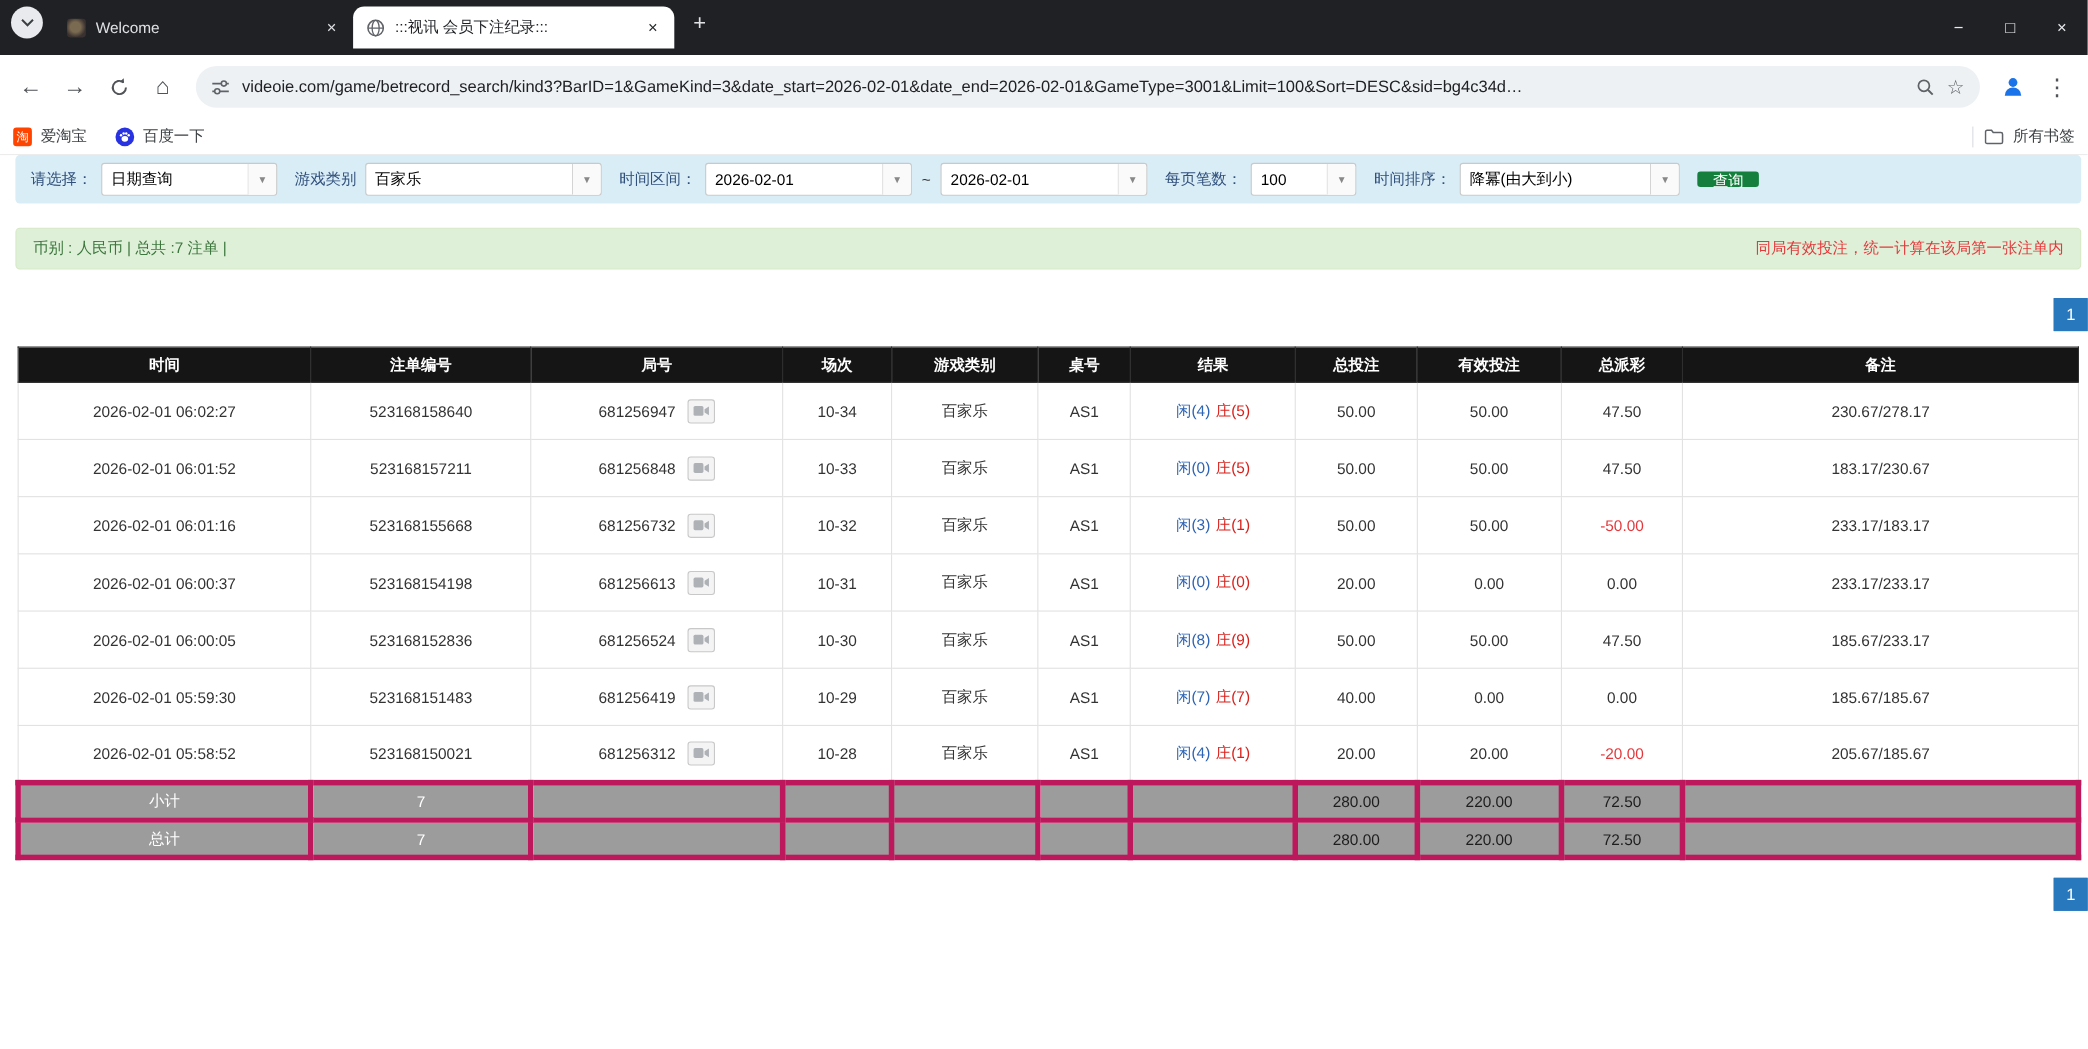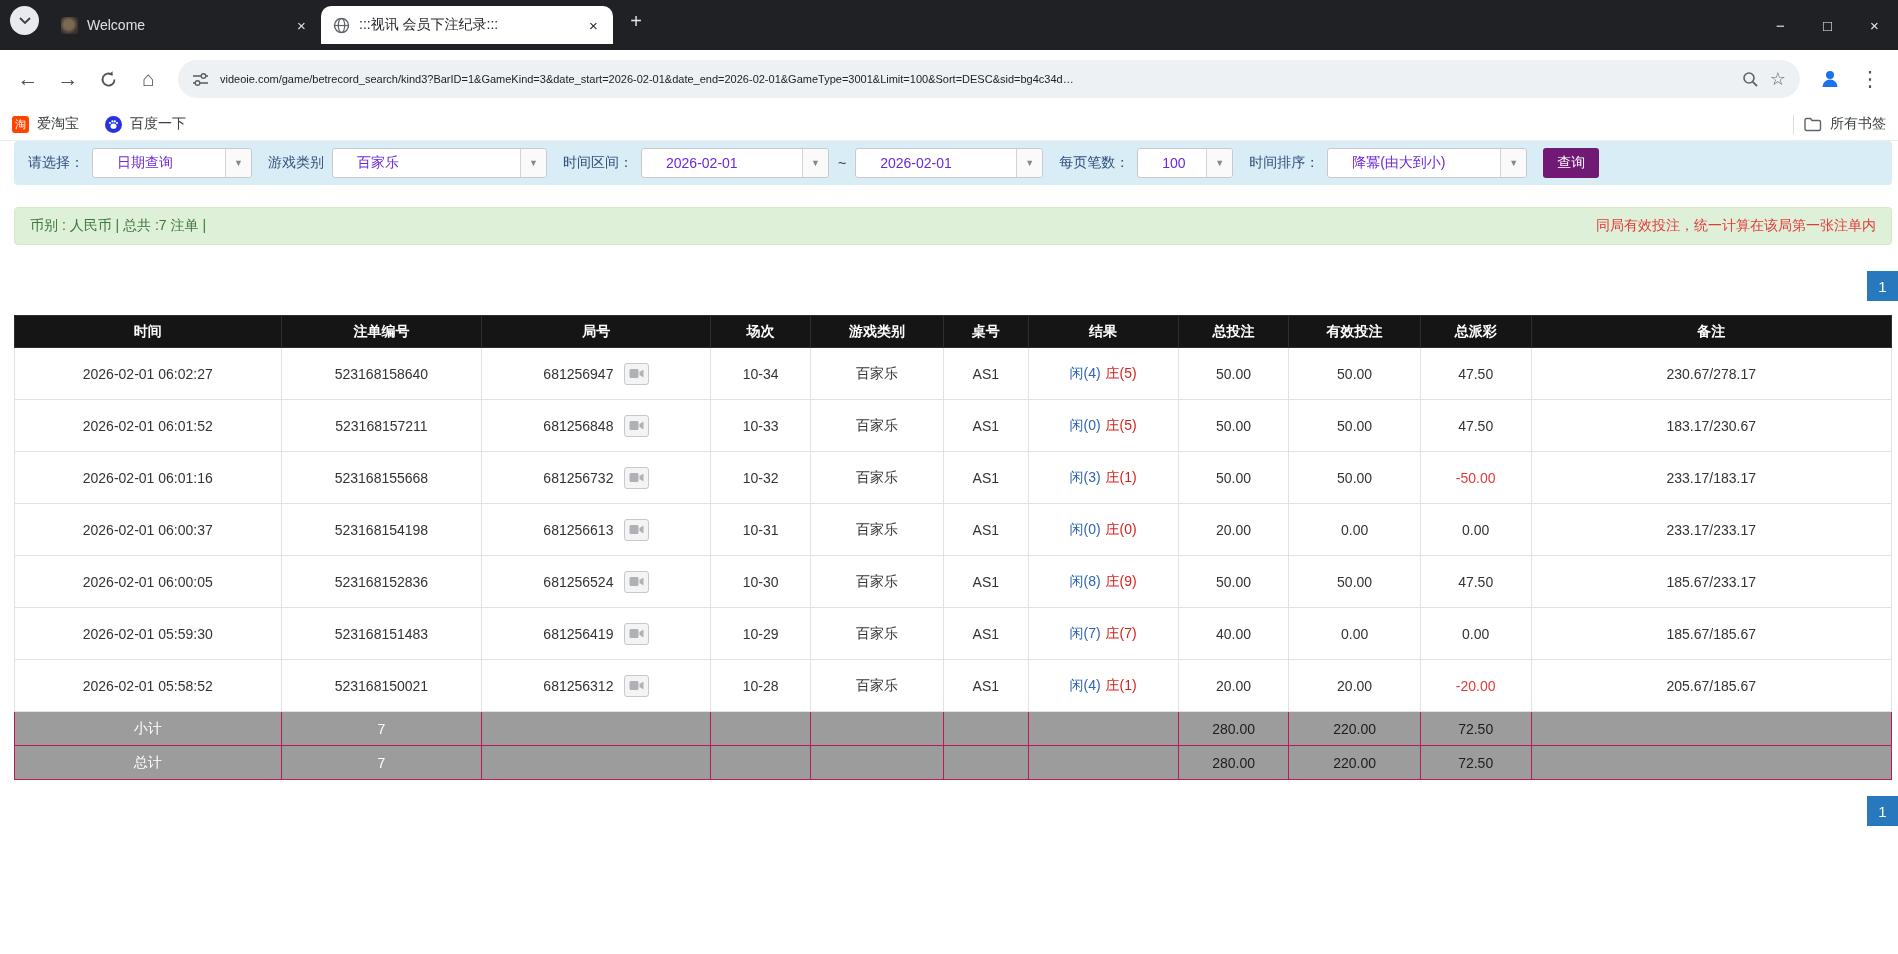--- a/index.html
+++ b/index.html
@@ -25,21 +25,21 @@
     display: flex; align-items: center; justify-content: center; border-radius: 50%; background: none; border: none; }
   .win-controls { margin-left: auto; display: flex; align-self: stretch; }
   .win-btn { width: 47px; display: flex; align-items: center; justify-content: center;
     color: #e8eaed; font-size: 15px; background: none; border: none; }
 
   .toolbar { height: 58px; background: #fff; display: flex; align-items: center; padding: 0 10px; gap: 4px; }
   .nav-btn { width: 36px; height: 36px; border-radius: 50%; display: flex; align-items: center;
     justify-content: center; font-size: 21px; color: #505357; background: none; border: none; flex: none; }
   .omnibox { flex: 1; height: 38px; background: #eef1f4; border-radius: 19px; display: flex;
     align-items: center; padding: 0 14px; gap: 11px; margin: 0 8px; }
-  .url-text { flex: 1; font-size: 11px; color: #202124; white-space: nowrap; overflow: hidden; }
+  .url-text { flex: 1; font-size: 15px; color: #202124; white-space: nowrap; overflow: hidden; }
   .omni-icon { display: flex; align-items: center; justify-content: center; background: none; border: none;
     color: #5f6368; font-size: 18px; flex: none; }
 
   .bookmarks { height: 33px; background: #fff; display: flex; align-items: center; padding: 0 12px;
     gap: 26px; font-size: 14px; color: #3c4043; border-bottom: 1px solid #ececec; }
   .bm { display: flex; align-items: center; gap: 8px; background: none; border: none;
     font-size: 14px; color: #3c4043; }
   .bm-icon-taobao { width: 17px; height: 17px; border-radius: 3px; background: #ff4400; color: #fff;
     font-size: 11px; display: flex; align-items: center; justify-content: center; flex: none; }
   .bm-icon-baidu { width: 17px; height: 17px; border-radius: 50%; background: #2932e1;
@@ -50,26 +50,26 @@
   
   .content { padding-left: 14px; }
   .page-title { font-size: 24px; font-weight: 400; color: #222; margin: 24px 0 18px; }
 
   .filter-bar { background: #d9edf7; border-radius: 4px; margin-right: 6px; padding: 7px 14px;
     display: flex; align-items: center; font-size: 14px; }
   .f-label { font-weight: normal; color: #31507c; margin: 0 8px 0 16px; white-space: nowrap; }
   .f-label.first { margin-left: 0; }
   .select { background: #fff; border: 1px solid #c9c9c9; border-radius: 3px; height: 30px;
     display: flex; align-items: center; }
-  .sel-text { padding: 0 24px; color: #6d28d9; flex: 1; white-space: nowrap; overflow: hidden; }
+  .sel-text { padding: 0 8px; color: #000000; flex: 1; white-space: nowrap; overflow: hidden; }
   .sel-arrow { width: 26px; align-self: stretch; border-left: 1px solid #d4d4d4; display: flex;
     align-items: center; justify-content: center; color: #888; font-size: 9px; background: #fafafa;
     border-radius: 0 3px 3px 0; }
   .tilde { margin: 0 9px; color: #333; }
-  .btn-search { background: #701a75; color: #fff; border: none; border-radius: 3px; height: 30px;
+  .btn-search { background: #15803d; color: #fff; border: none; border-radius: 3px; height: 14px;
     padding: 0 14px; font-size: 14px; margin-left: 16px; }
 
   .summary-bar { background: #dff0d8; border: 1px solid #d6e9c6; border-radius: 4px;
     margin: 22px 6px 0 0; padding: 9px 15px; display: flex; justify-content: space-between;
     align-items: center; font-size: 14px; }
   .summary-left { color: #3c763d; }
   .summary-right { color: #e4393c; }
 
   .pagination-row { display: flex; justify-content: flex-end; margin-top: 26px; }
   .pagination-row.bottom { margin-top: 16px; }
@@ -83,21 +83,21 @@
   .bet-table td { height: 52px; text-align: center; border: 1px solid #e2e2e2; color: #333;
     overflow: hidden; white-space: nowrap; }
   .round-num { margin-right: 7px; vertical-align: middle; }
   .vid-btn { width: 25px; height: 22px; border: 1px solid #c8c8c8; background: #f4f4f4;
     border-radius: 3px; display: inline-flex; align-items: center; justify-content: center;
     vertical-align: middle; }
   .player { color: #2d64b3; margin-right: 5px; }
   .banker { color: #d9211c; }
   .link-blue { color: #2d64b3; }
   td.neg { color: #e4393c; }
-  tr.foot td { background: #9c9c9c; height: 34px; border: 1px solid #be185d; color: #1d1d1d; }
+  tr.foot td { background: #9c9c9c; height: 34px; border: 5px solid #be185d; color: #1d1d1d; }
   tr.foot td.flabel { color: #fff; }
 </style>
 </head>
 <body>
 
 <div class="titlebar">
   <div class="tab-search">
     <svg width="12" height="8" viewBox="0 0 12 8">
       <path d="M1 1 L6 6 L11 1" fill="none" stroke="#3c4043" stroke-width="1.8"></path>
     </svg>

